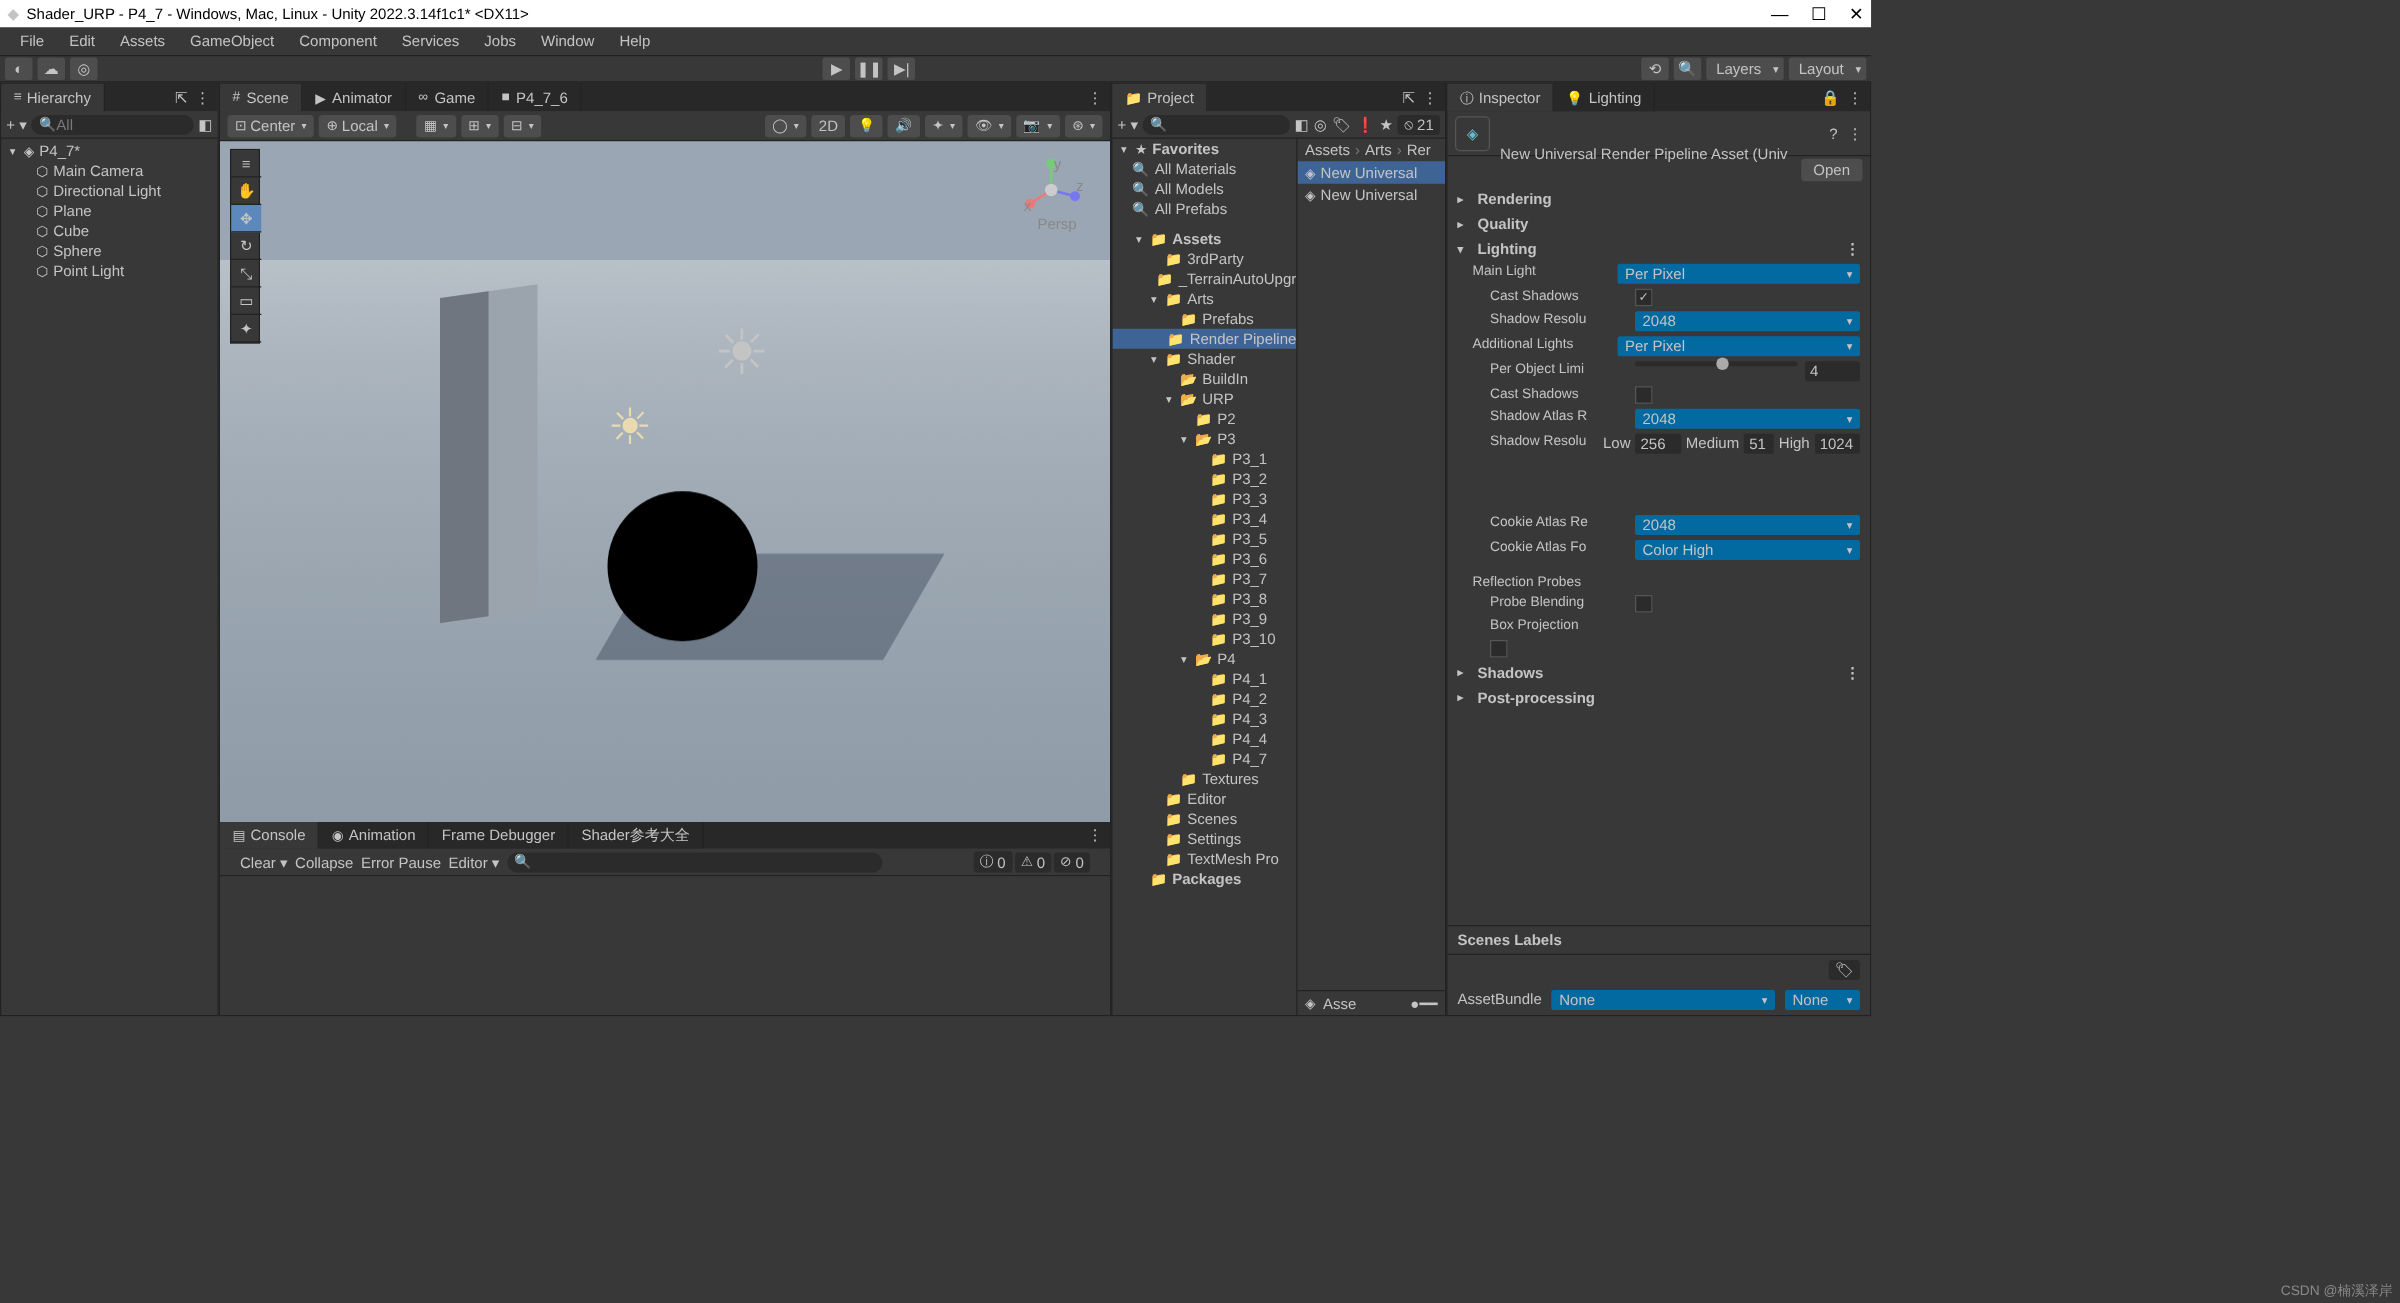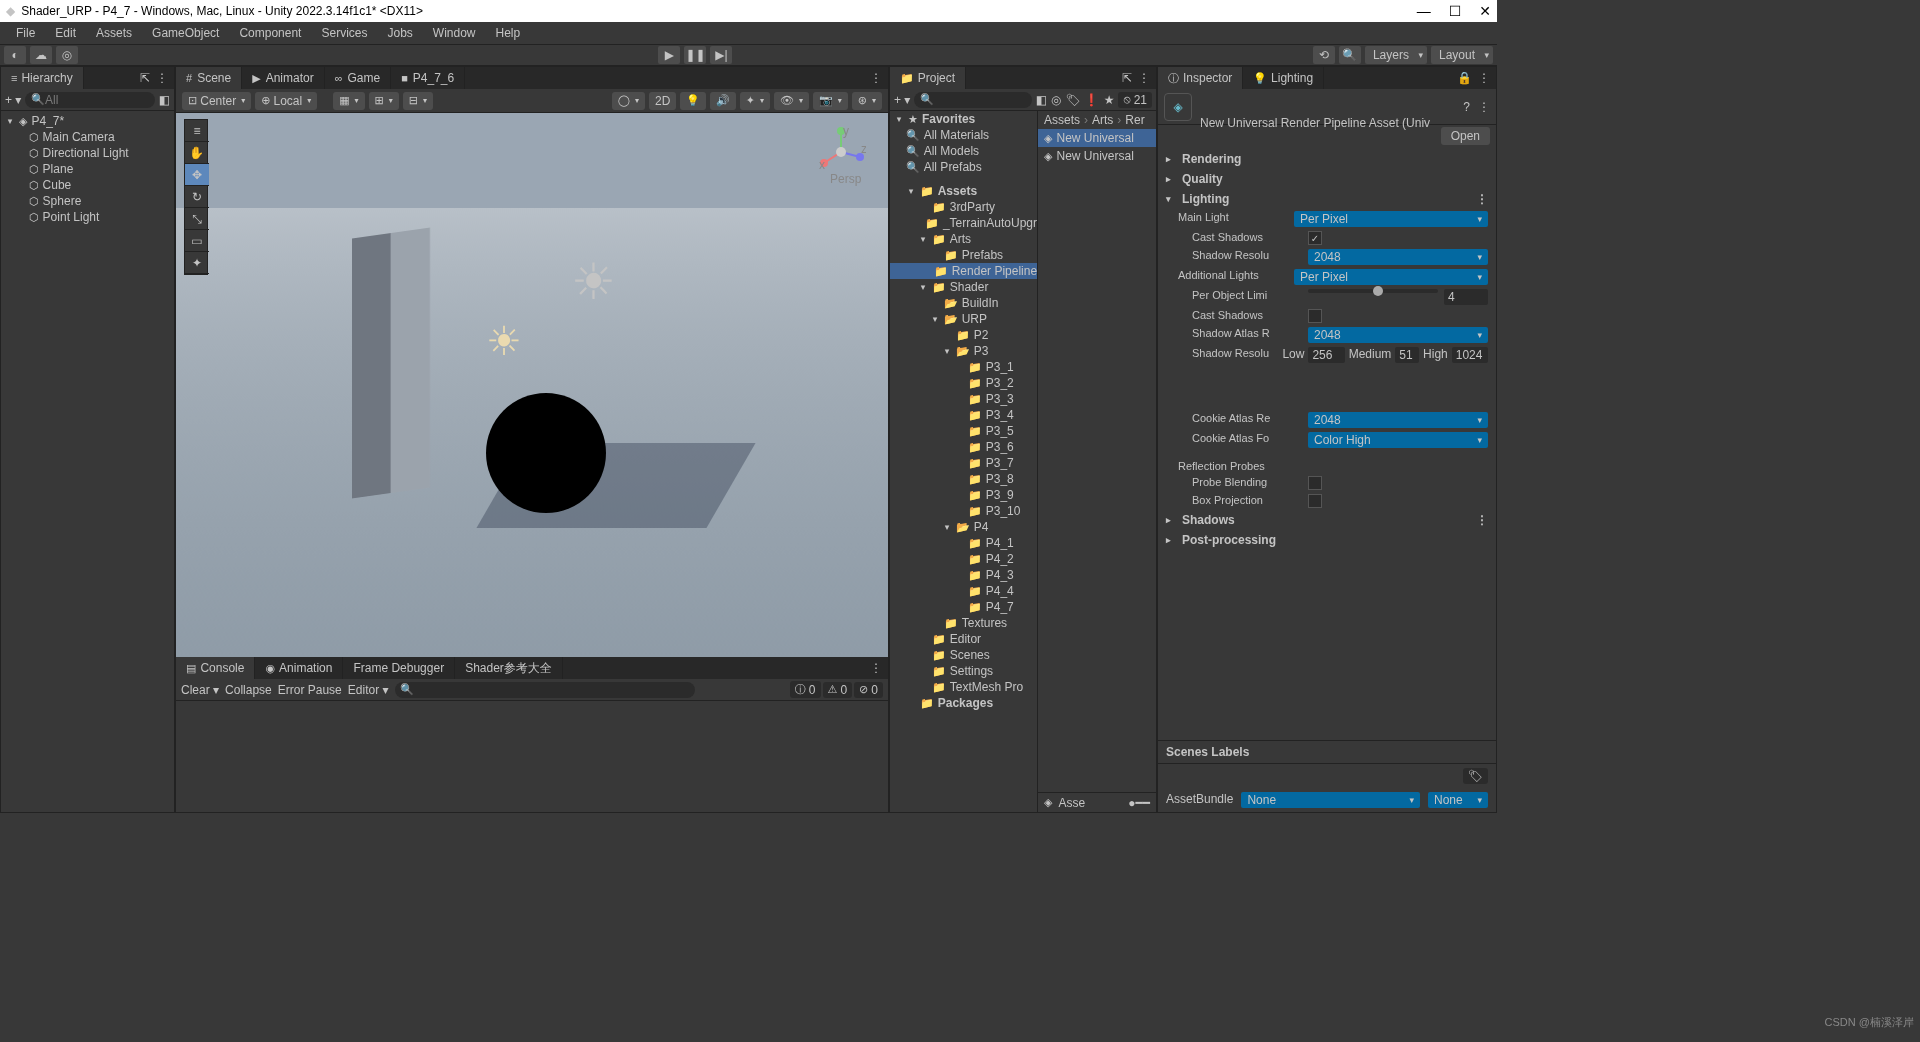--- a/index.html
+++ b/index.html
@@ -42,21 +42,21 @@
 .tool-strip div { width:24px; height:22px; display:flex; align-items:center; justify-content:center; border-bottom:1px solid #222; }
 .tool-strip div.active { background:#5d88bc; }
 .gizmo { position:absolute; right:22px; top:14px; width:50px; height:50px; }
 .floor { position:absolute; left:0; right:0; top:95px; bottom:0; background:linear-gradient(180deg,#b8c0c8,#8c99a5); transform:perspective(700px) rotateX(58deg); transform-origin:top; }
 .shadow { position:absolute; left:325px; top:330px; width:230px; height:85px; background:rgba(50,60,80,.4); transform:skewX(-30deg); }
 .cube { position:absolute; left:176px; top:120px; width:78px; height:260px; background:linear-gradient(90deg,#6f7680 0%,#6f7680 50%,#9ba3ac 50%,#9ba3ac 100%); transform:skewY(-8deg); }
 .sphere { position:absolute; left:310px; top:280px; width:120px; height:120px; background:#000; border-radius:50%; }
 .sun1 { position:absolute; left:395px; top:140px; font-size:50px; }
 .sun2 { position:absolute; left:310px; top:205px; font-size:40px; color:#eadab0; }
 .bottom-panel { height:155px; display:flex; flex-direction:column; }
-.console-toolbar { height:22px; background:#383838; display:flex; align-items:center; gap:6px; padding:0 5px; border-bottom:1px solid #222; }
+.console-toolbar { height:22px; background:#383838; display:flex; align-items:center; gap:6px; padding:0 16px; border-bottom:1px solid #222; }
 .console-toolbar .right { margin-left:auto; display:flex; gap:2px; align-items:center; }
 .badge { background:#2b2b2b; padding:1px 5px; border-radius:3px; display:flex; align-items:center; gap:3px; }
 .project { width:268px; }
 .proj-cols { flex:1; display:flex; min-height:0; }
 .proj-tree { width:148px; overflow:auto; border-right:1px solid #222; }
 .proj-list { flex:1; overflow:hidden; display:flex; flex-direction:column; }
 .breadcrumb { height:18px; padding:0 6px; display:flex; align-items:center; gap:4px; font-size:11px; }
 .proj-item { padding:2px 6px; display:flex; align-items:center; gap:4px; }
 .proj-item.sel { background:#3e6496; }
 .proj-footer { height:20px; border-top:1px solid #222; display:flex; align-items:center; padding:0 6px; gap:6px; }
@@ -76,21 +76,21 @@
 .chk { width:14px; height:14px; background:#2b2b2b; border:1px solid #555; display:inline-flex; align-items:center; justify-content:center; font-size:10px; }
 .slider { flex:1; height:4px; background:#2b2b2b; position:relative; border-radius:2px; }
 .slider .thumb { position:absolute; width:10px; height:10px; background:#aaa; border-radius:50%; top:-3px; }
 .numfield { width:44px; background:#2b2b2b; padding:1px 4px; border-radius:2px; text-align:left; }
 .insp-footer { border-top:1px solid #222; }
 .al-row { padding:4px 8px; }
 .ab-row { padding:4px 8px; display:flex; align-items:flex-start; gap:8px; }
 .dim { color:#7a7a7a; }
 .ico { font-size:11px; }
 svg { display:block; }
-.watermark { position:absolute; right:6px; bottom:12px; font-size:11px; color:#888; }
+.watermark { position:absolute; right:6px; bottom:2px; font-size:11px; color:#888; }
 </style>
 </head>
 <body>
 
 <div class="title-bar">
   <div class="left">
     <span>◆</span>
     <span class="t-text">Shader_URP - P4_7 - Windows, Mac, Linux - Unity 2022.3.14f1c1* &lt;DX11&gt;</span>
   </div>
   <div class="win-btns">
@@ -687,21 +687,21 @@
           </div>
         </div>
       <div style="height:8px"></div>
       <div class="prop">
           <span class="lbl" style="width:auto">Reflection Probes</span>
         </div>
       <div class="prop" style="padding-left:34px;">
           <span class="lbl">Probe Blending</span>
           <span class="chk"></span>
         </div>
-      <div class="prop" style="padding-left:34px;">
+      <div class="prop" style="padding-left:34px;flex-direction:column;">
           <span class="lbl">Box Projection</span>
           <span class="chk"></span>
         </div>
 
       <div class="sect">
           <span class="fold">▸</span>
           <span>Shadows</span>
           <span style="flex:1"></span>
           <span>⋮</span>
         </div>

